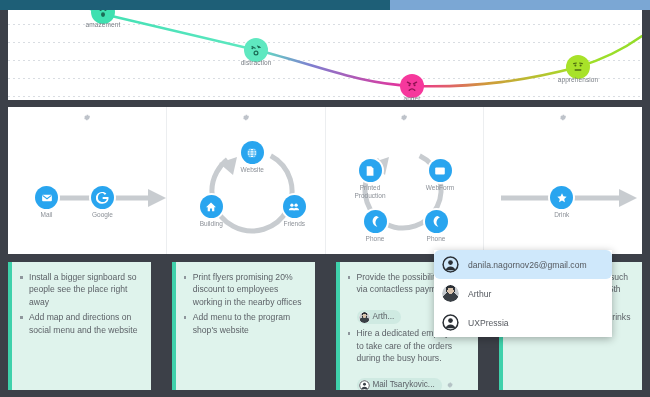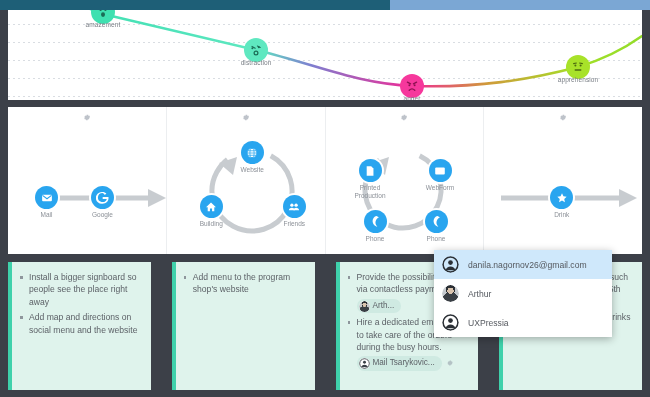--- a/index.html
+++ b/index.html
@@ -74,32 +74,32 @@
     width:2.5px; height:2.5px; background:#8e969c; border-radius:0;
   }
   .chip{
     display:inline-flex; align-items:center; gap:3px;
     background:#cfeae2; border-radius:9px; padding:1px 7px 1px 2px;
     margin-top:2px; font-size:8.2px; color:#5d6268; max-width:100%;
   }
   .chip .av{ width:11px; height:11px; border-radius:50%; flex:0 0 auto;
     background:#fff; display:flex; align-items:center; justify-content:center; overflow:hidden; }
   .chip .av svg{ display:block; }
-  .chip-row{ display:flex; align-items:center; gap:4px; margin-top:1px; }
+  .chip-row{ display:flex; align-items:center; gap:4px; margin-top:12px; }
   .chip-gear{ width:8px; height:8px; opacity:.5; flex:0 0 auto; }
 
   
   .dropdown{
     position:absolute; left:434px; top:250px; width:178px;
     background:#fff; box-shadow:0 2px 8px rgba(0,0,0,.30);
     z-index:50; overflow:hidden;
   }
   .dd-item{
     display:flex; align-items:center; gap:9px;
-    padding:6px 8px; font-size:8.6px; color:#55595f; white-space:nowrap;
+    padding:6px 8px; font-size:8.6px; color:#55595f; white-space:nowrap;border-radius:6px;
   }
   .dd-item.selected{ background:#cfe8fb; }
   .dd-av{ width:17px; height:17px; border-radius:50%; flex:0 0 auto;
     display:flex; align-items:center; justify-content:center; overflow:hidden; }
   .dd-av svg{ display:block; }
 
   .avatar-photo{
     width:100%; height:100%; border-radius:50%;
     background:
       radial-gradient(circle at 50% 34%, #d9c3ae 0 22%, transparent 23%),
@@ -329,20 +329,23 @@
         </li>
         <li>
           <span>Add map and directions on social menu and the website</span>
         </li>
       </ul>
     </div>
 
     <div class="card">
       <ul>
         <li>
+          <span>Print flyers promising 20% discount to employees working in the nearby offices</span>
+        </li>
+        <li>
           <span>Add menu to the program shop's website</span>
         </li>
       </ul>
     </div>
 
     <div class="card">
       <ul>
         <li>
           <span>Provide the possibility to pay via contactless payment</span>
           <div class="chip-row">

